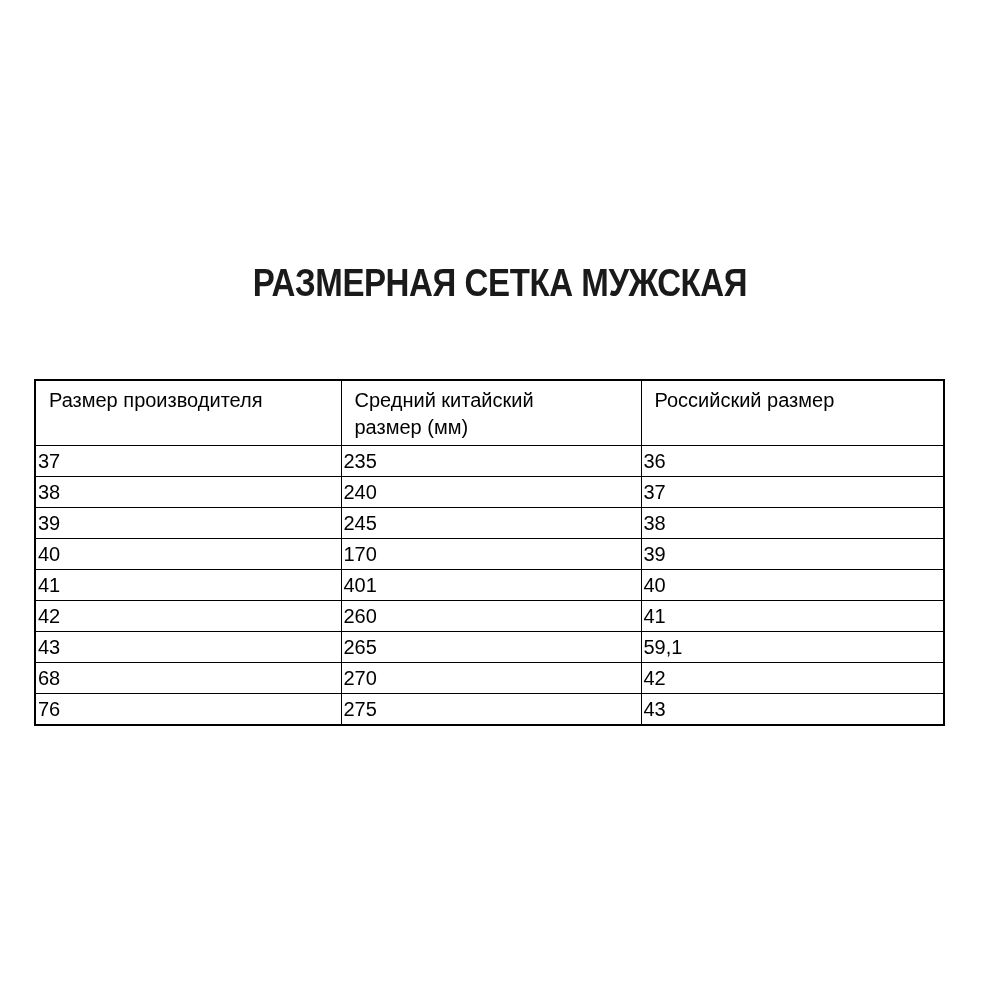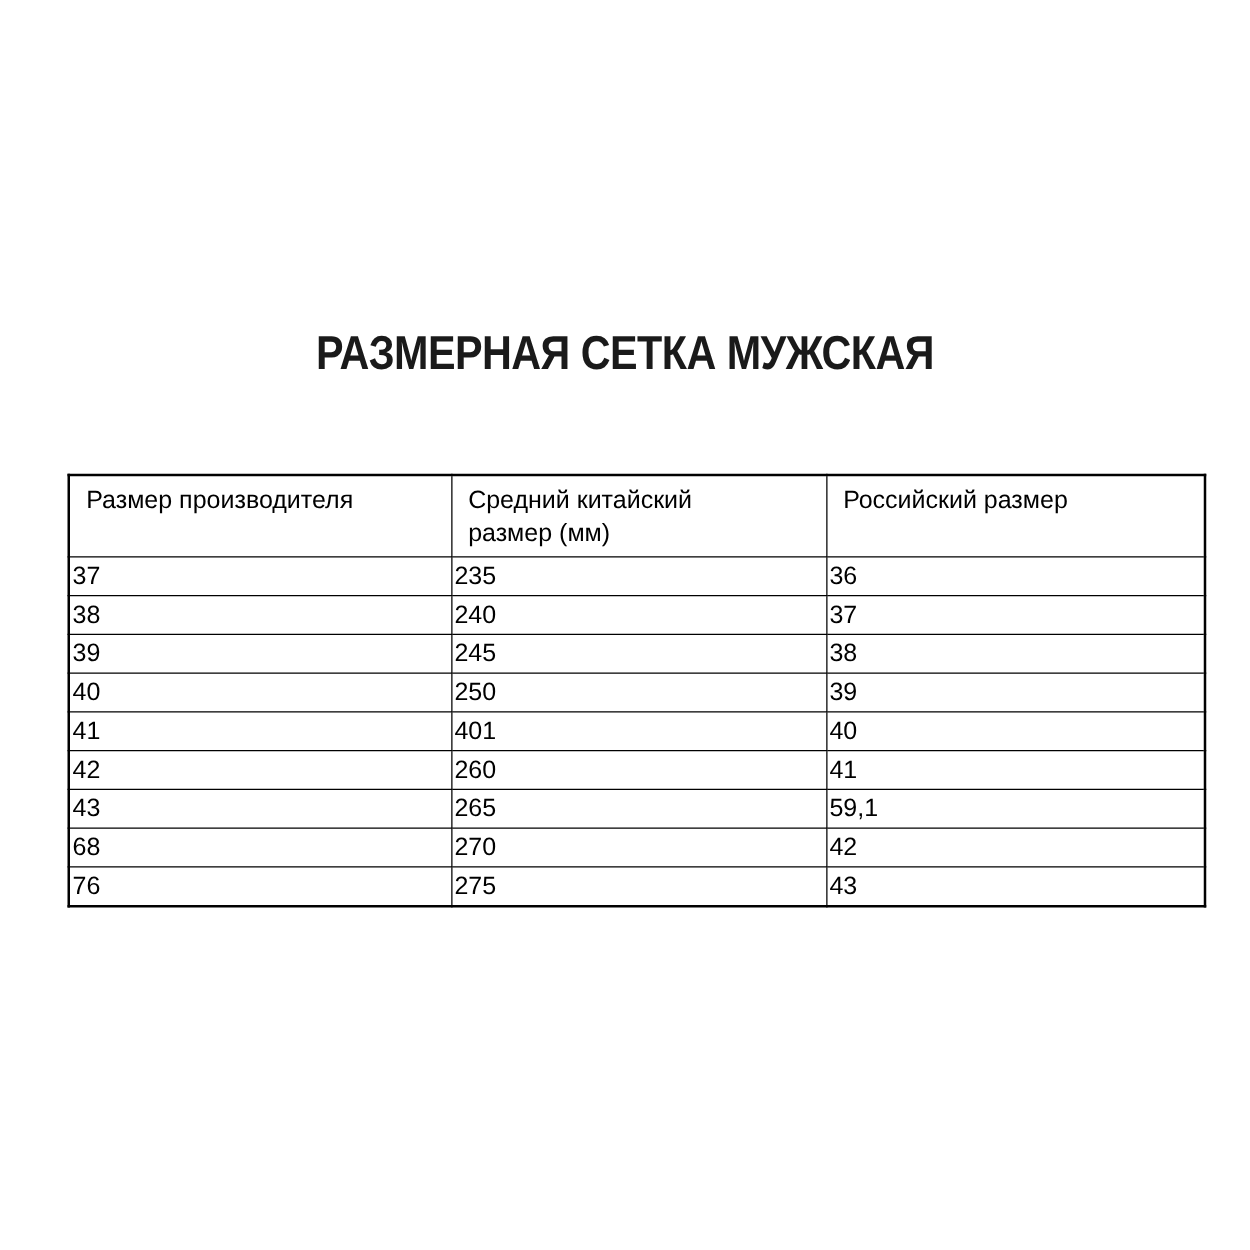--- a/index.html
+++ b/index.html
@@ -25,21 +25,21 @@
     text-align: center;
     font-size: 38px;
     line-height: 38px;
     font-weight: 700;
     letter-spacing: -0.5px;
     color: var(--title-color, #1a1a1a);
     transform: scaleX(0.87);
   }
   table.size-table {
     position: absolute;
-    left: 54px;
+    left: 34px;
     top: 346px;
     width: 909px;
     border-collapse: collapse;
     table-layout: fixed;
     background: var(--bg, #ffffff);
     color: var(--text-color, #000000);
     font-size: 20px;
   }
   table.size-table {
     border: 2px solid var(--border-color, #000000);
@@ -99,21 +99,21 @@
           <td>240</td>
           <td>37</td>
         </tr>
         <tr>
           <td>39</td>
           <td>245</td>
           <td>38</td>
         </tr>
         <tr>
           <td>40</td>
-          <td>250</td>
+          <td>170</td>
           <td>39</td>
         </tr>
         <tr>
           <td>41</td>
           <td>401</td>
           <td>40</td>
         </tr>
         <tr>
           <td>42</td>
           <td>260</td>

